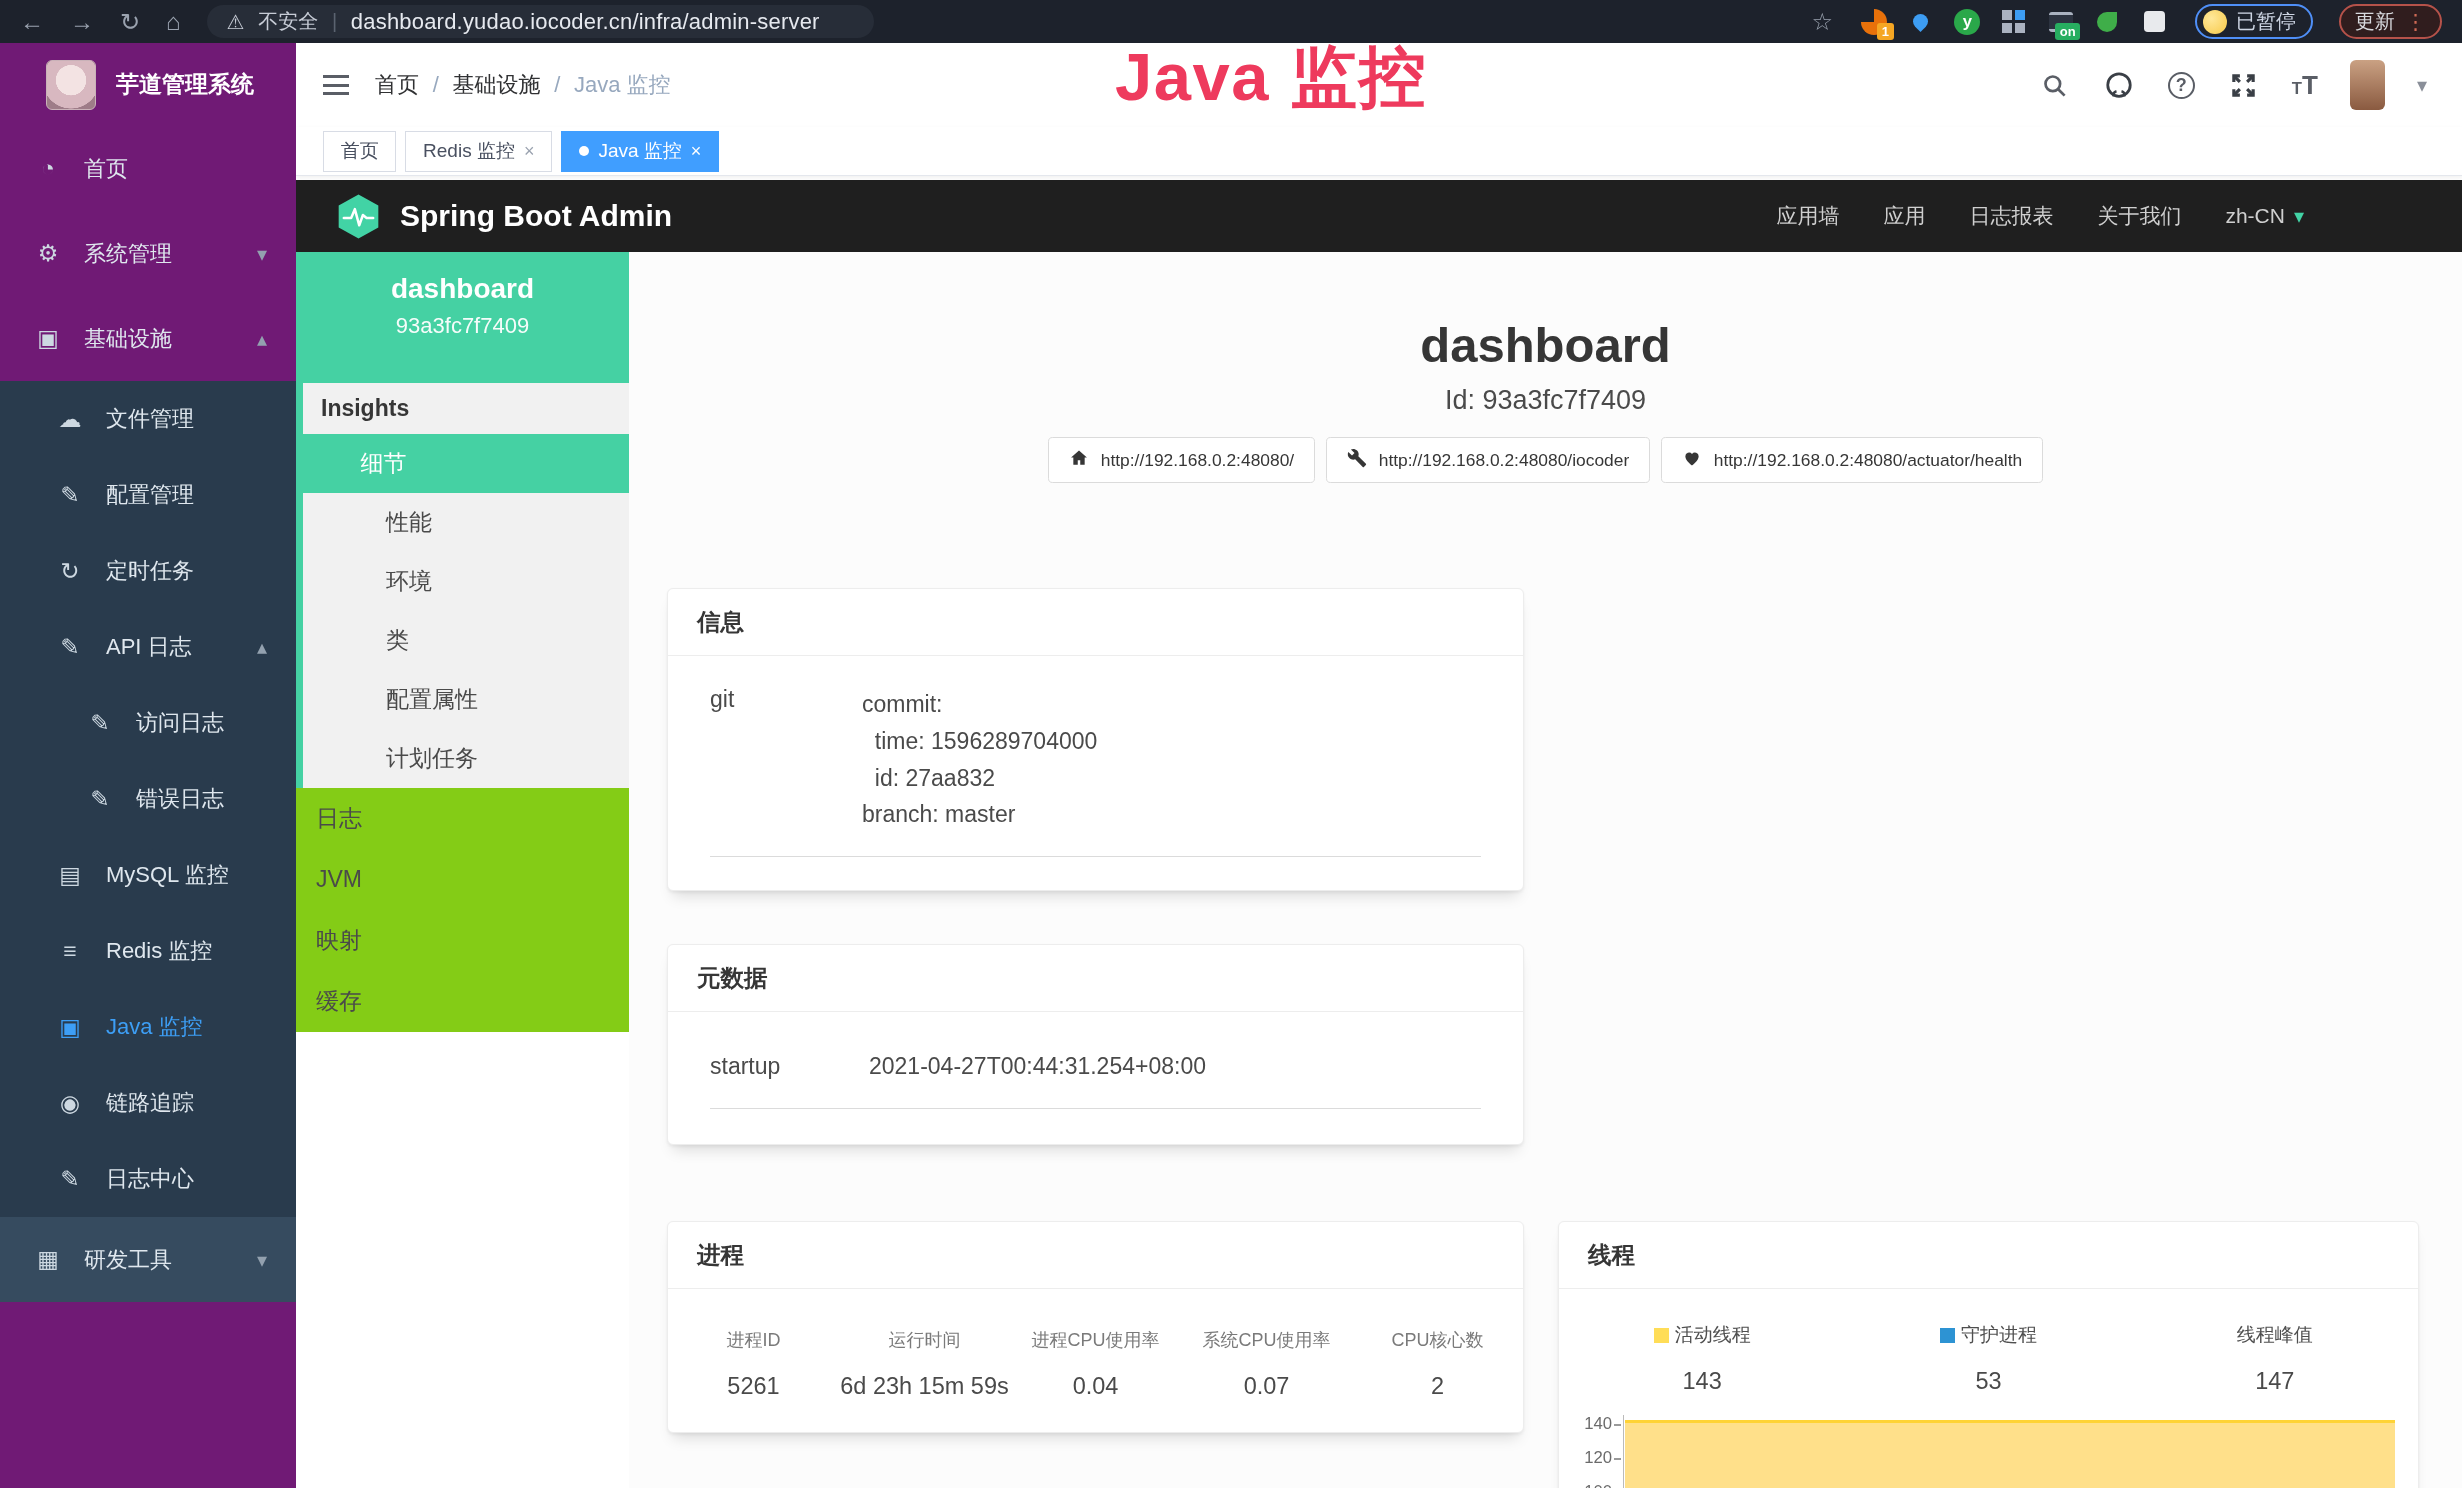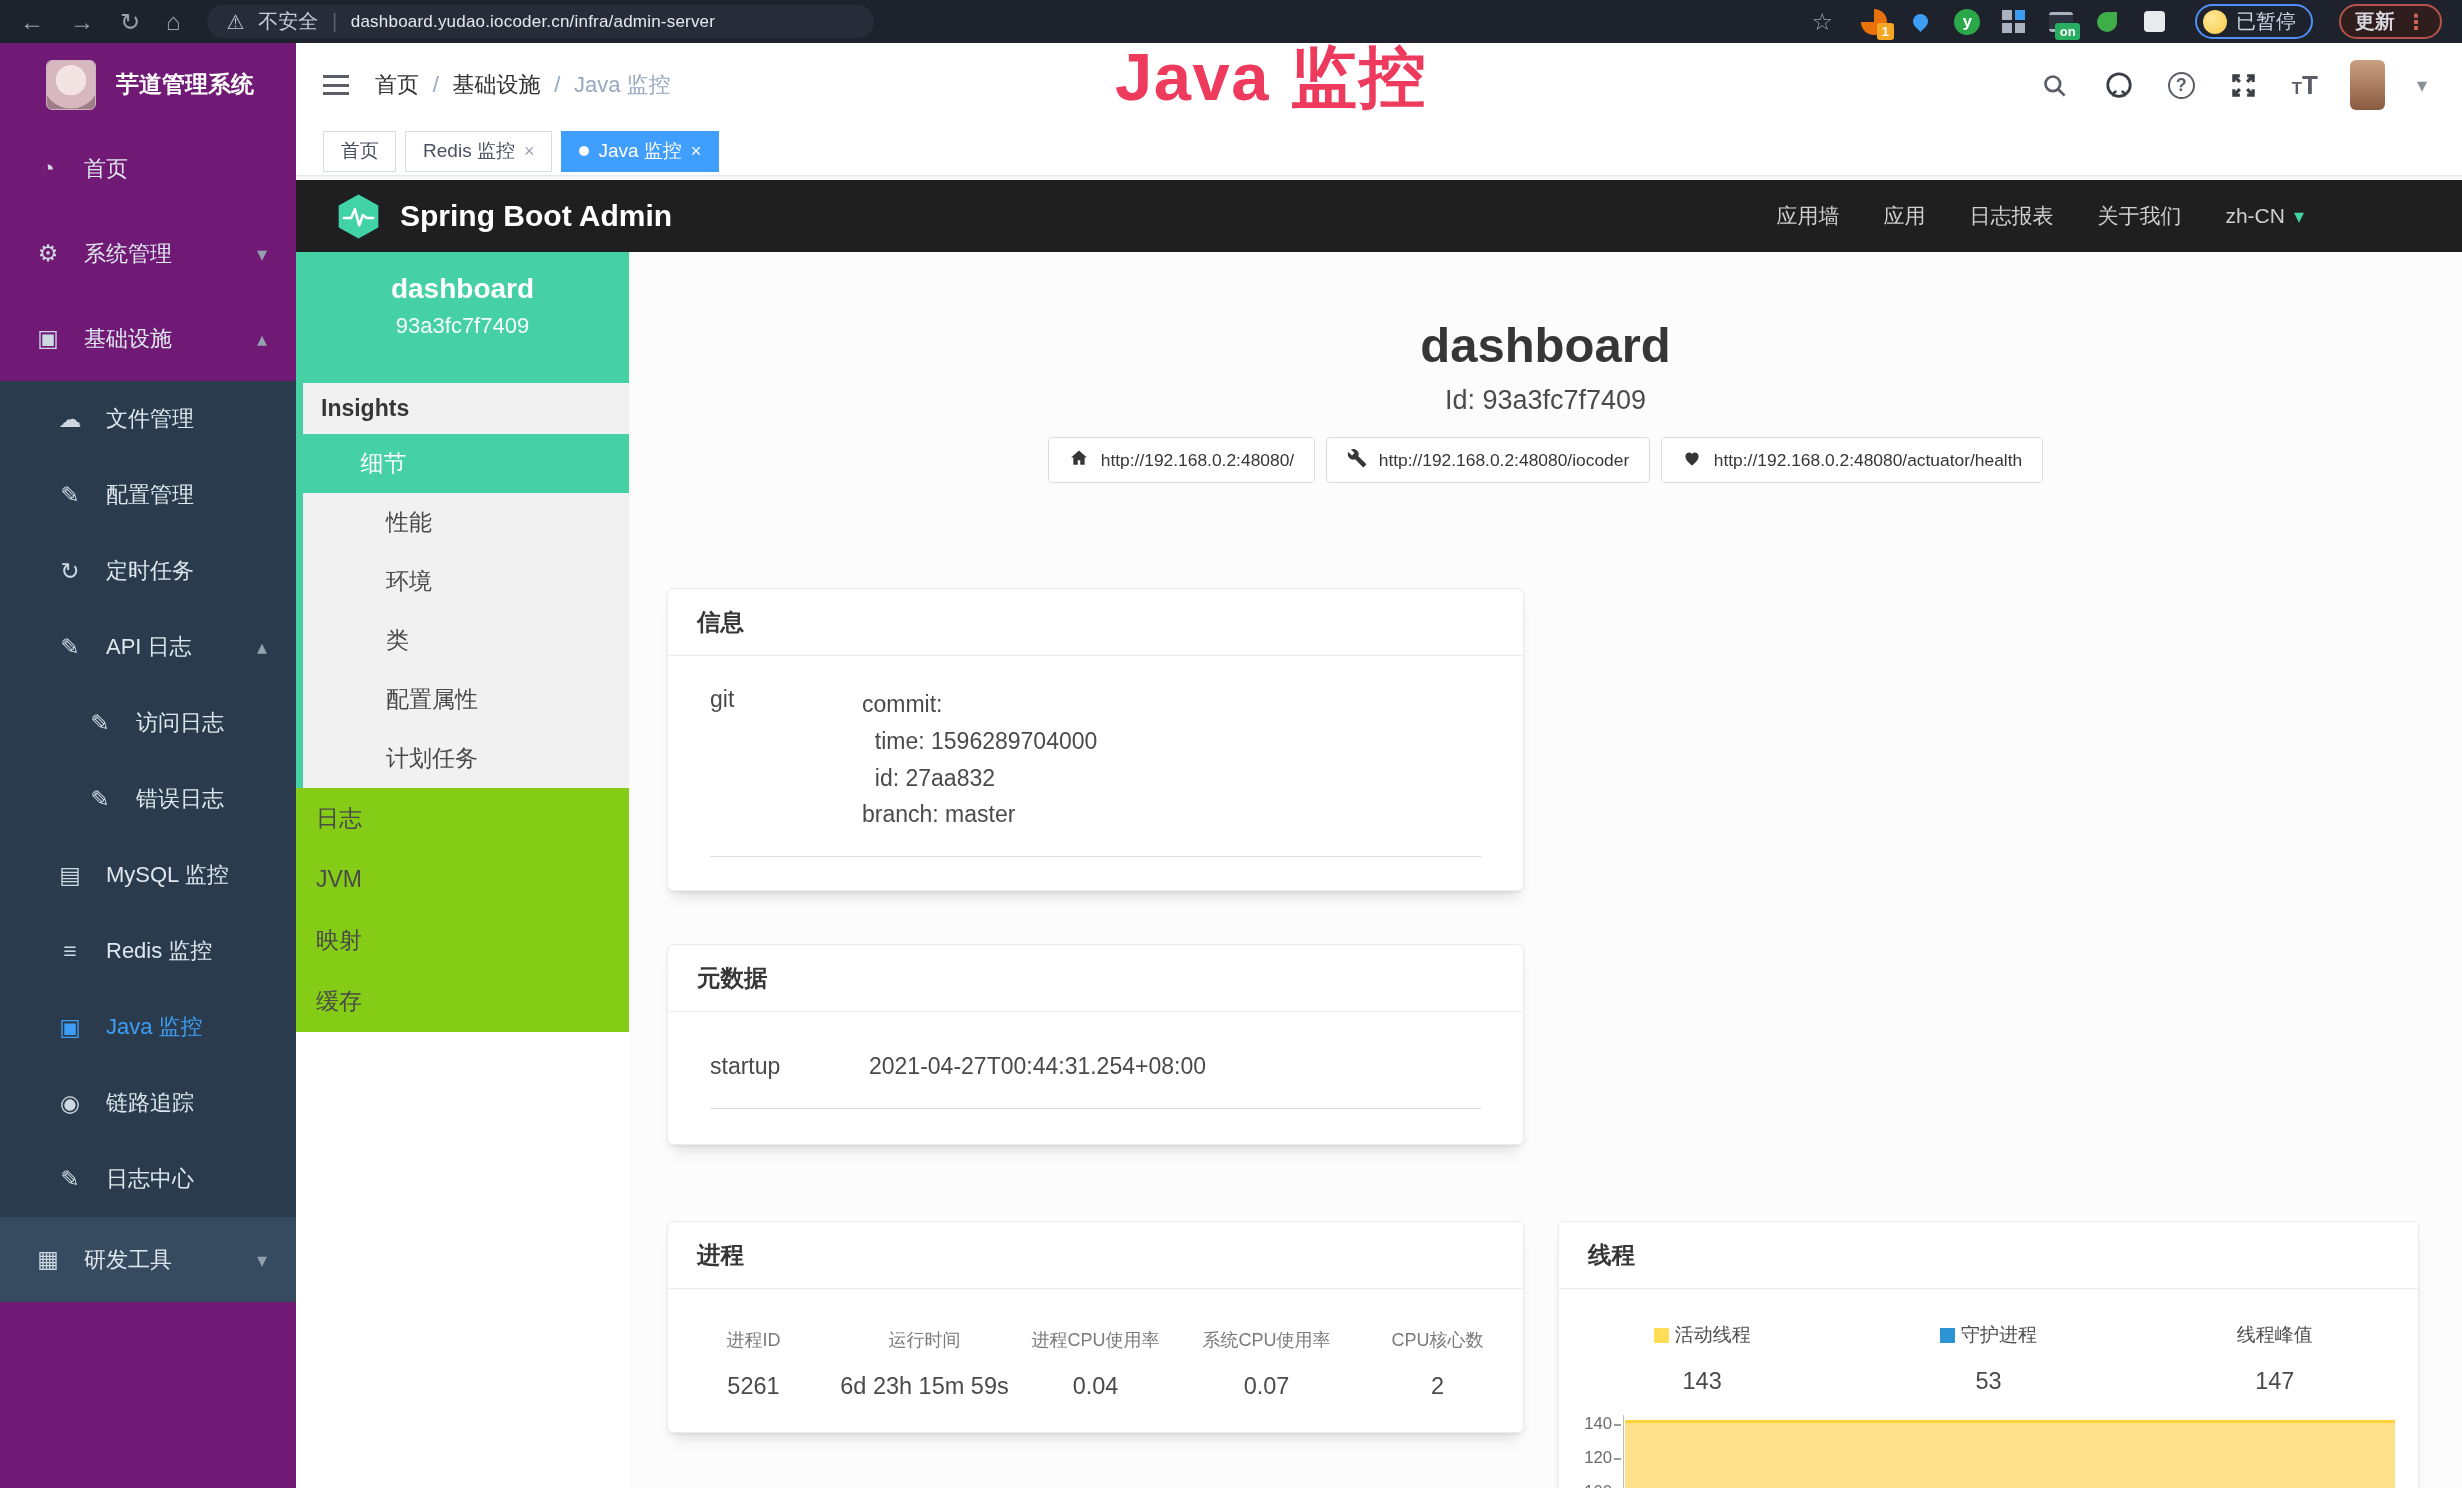--- a/index.html
+++ b/index.html
@@ -9,21 +9,21 @@
 
   
   .browser-bar { position:absolute; left:0; top:0; width:2462px; height:43px;
     background:#1d222c; display:flex; align-items:center; padding:0 20px; gap:26px; }
   .bicon { color:#9aa2af; font-size:24px; line-height:1; }
   .url-pill { display:flex; align-items:center; gap:13.7px; background:#272d38;
     border-radius:16.7px; height:33px; padding:0 20px; min-width:667px; }
   .url-pill .warn { color:#c7ccd6; font-size:20px; }
   .url-pill .sec { color:#c7ccd6; font-size:20px; }
   .url-pill .div { color:#5b6370; font-size:20px; }
-  .url-pill .url { color:#e6e9ef; font-size:17px; letter-spacing:0.2px; }
+  .url-pill .url { color:#e6e9ef; font-size:22px; letter-spacing:0.2px; }
   .spacer { flex:1; }
   .ext-cluster { display:flex; align-items:center; gap:16.7px; }
   .ext { position:relative; width:30px; height:30px; display:flex; align-items:center; justify-content:center; }
   .ext .badge { position:absolute; right:-4.6px; bottom:-3px; background:#f5a623; color:#fff;
     font-size:13px; padding:0.8px 4.6px; border-radius:3px; font-weight:700; }
   .ext .badge.green { background:#27ae60; }
   .ext-circle { width:26px; height:26px; border-radius:50%; }
   .ext-c1 { background:conic-gradient(#e8710a 0 75%, transparent 75%); }
   .ext-pin { width:15px; height:15px; background:#3d9df3; border-radius:50% 50% 50% 0; transform:rotate(-45deg); }
   .ext-y { background:#2aa84a; color:#fff; font-weight:700; font-size:16.7px; display:flex; align-items:center; justify-content:center; }
@@ -34,21 +34,21 @@
     linear-gradient(#aab2c0,#aab2c0) 13px 13px/10px 10px no-repeat; }
   .ext-dark { width:24px; height:20px; background:#2c3340; border-radius:3px;
     border-top:3px solid #aab2c0; border-bottom:3px solid #aab2c0; }
   .ext-sprout { width:20px; height:20px; background:#3fae49; border-radius:50% 0 50% 50%; }
   .ext-puzzle { width:21px; height:21px; background:#e8eaed; border-radius:3.8px; }
   .profile-chip { display:flex; align-items:center; gap:9px; border:2.3px solid #4f8ff7;
     border-radius:20px; height:35px; padding:0 15px 0 6px; }
   .face { width:24px; height:24px; border-radius:50%; background:radial-gradient(circle at 35% 35%, #ffe89a, #f7c948); }
   .profile-chip span { color:#cdd5e3; font-size:20px; }
   .update-btn { display:flex; align-items:center; gap:10.6px; border:2.3px solid #b5524a;
-    background:#301d1e; border-radius:20px; height:35px; padding:0 13.7px;font-weight:bold; }
+    background:#301d1e; border-radius:20px; height:35px; padding:0 13.7px; }
   .update-btn .lbl { color:#d7d9de; font-size:20px; }
   .update-btn .kebab { color:#cf6a55; font-size:21px; }
 
   
   .annotation { position:absolute; left:1115px; top:32px; z-index:60;
     font-size:67px; font-weight:600; color:#ee3a5d; letter-spacing:1.5px; white-space:nowrap; }
 
   
   .sidebar { position:absolute; left:0; top:43px; bottom:0; width:296px; background:#701a75; z-index:5; }
   .logo-row { height:83px; display:flex; align-items:center; padding-left:46px; gap:20px; }

